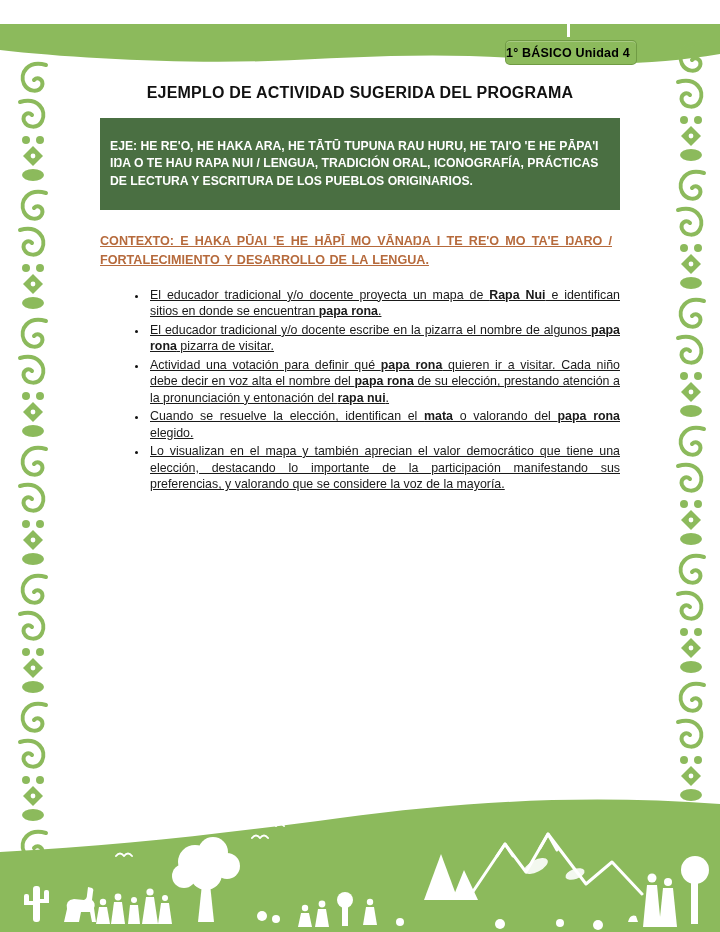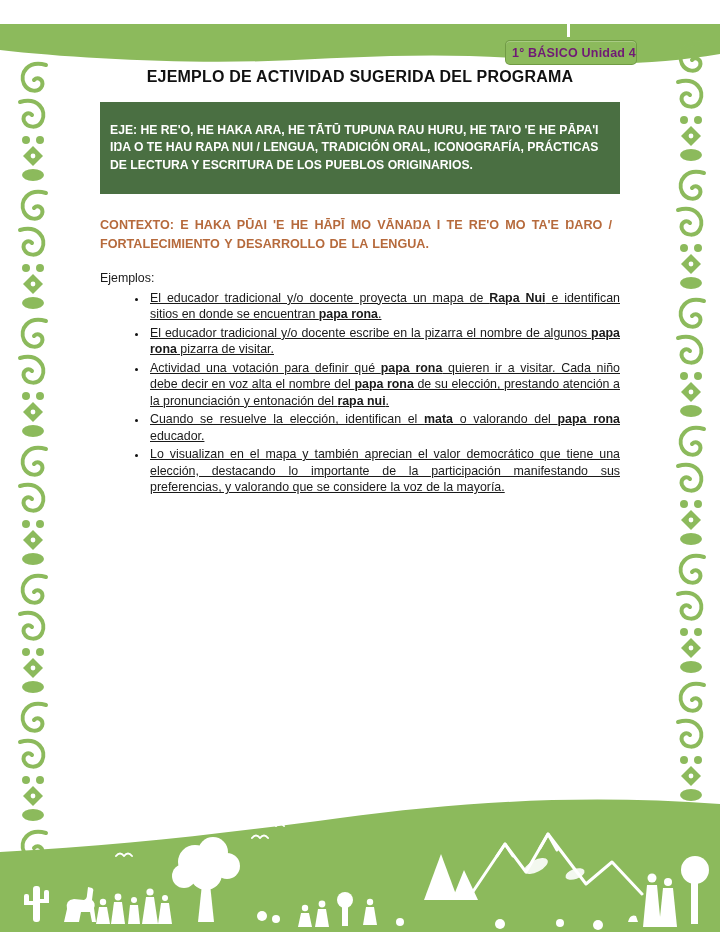--- a/index.html
+++ b/index.html
@@ -17,37 +17,37 @@
   }
   .decor{position:absolute;pointer-events:none;}
   #top-wave{top:0;left:0;}
   #footer-landscape{bottom:0;left:0;}
   #strip-left{top:56px;left:16px;}
   #strip-right{top:36px;left:674px;}
 
   .badge{
     position:absolute;left:505px;top:40px;width:130px;height:23px;
     background:var(--green);border:1px solid rgba(90,130,50,.55);border-radius:5px;
-    color:#701a75;font-size:12.5px;font-weight:bold;
-    display:flex;align-items:center;justify-content:flex-end;letter-spacing:.2px;
+    color:#000000;font-size:12.5px;font-weight:bold;
+    display:flex;align-items:center;justify-content:flex-start;letter-spacing:.2px;
     box-shadow:inset 0 1px 0 rgba(255,255,255,.25);
   }
 
-  .content{position:absolute;left:100px;top:68px;width:520px;}
+  .content{position:absolute;left:100px;top:84px;width:520px;}
   .page-title{
     margin:0 0 16px 0;font-size:16px;font-weight:bold;text-align:center;
     letter-spacing:.2px;color:#111;
   }
   .eje-box{
     background:var(--box_green);color:#ffffff;font-weight:bold;
     font-size:12.2px;line-height:1.42;padding:20px 10px;margin:0 0 22px 0;
   }
   .contexto{
     margin:0 8px 17px 0;color:var(--contexto);font-weight:bold;
-    font-size:12.6px;line-height:1.5;text-align:justify;word-spacing:1px;
+    font-size:12.6px;line-height:1.5;text-align:justify;word-spacing:1px;text-decoration:underline;
   }
   .actividad{margin:0 0 14px 0;font-size:12.4px;line-height:1.42;text-align:justify;}
   .actividad .label{color:var(--actividad);}
   .ejemplos-heading{margin:0 0 5px 0;font-size:12.4px;font-weight:normal;}
   ul.ejemplos{margin:0;padding:0 0 0 48px;text-decoration:underline;}
   ul.ejemplos li{
     font-size:12.4px;line-height:1.33;text-align:justify;margin:0 0 2px 0;
     padding-left:2px;
   }
   ul.ejemplos li::marker{color:#111;font-size:11px;}
@@ -95,27 +95,26 @@
 <div class="content">
   <h1 class="page-title">EJEMPLO DE ACTIVIDAD SUGERIDA DEL PROGRAMA</h1>
 
   <div class="eje-box">
     <span>EJE: HE RE'O, HE HAKA ARA, HE TĀTŪ TUPUNA RAU HURU, HE TAI'O 'E HE PĀPA'I IŊA O TE HAU RAPA NUI / LENGUA, TRADICIÓN ORAL, ICONOGRAFÍA, PRÁCTICAS DE LECTURA Y ESCRITURA DE LOS PUEBLOS ORIGINARIOS.</span>
   </div>
 
   <p class="contexto">CONTEXTO: E HAKA PŪAI 'E HE HĀPĪ MO VĀNAŊA I TE RE'O MO TA'E ŊARO / FORTALECIMIENTO Y DESARROLLO DE LA LENGUA.</p>
 
 
-  <p class="ejemplos-heading">Ejemplos:</p>
 
   <ul class="ejemplos">
     <li><span>El educador tradicional y/o docente proyecta un mapa de </span><b>Rapa Nui</b><span> e identifican sitios en donde se encuentran </span><b>papa rona</b><span>.</span></li>
     <li><span>El educador tradicional y/o docente escribe en la pizarra el nombre de algunos </span><b>papa rona</b><span> pizarra de visitar.</span></li>
     <li><span>Actividad una votación para definir qué </span><b>papa rona</b><span> quieren ir a visitar. Cada niño debe decir en voz alta el nombre del </span><b>papa rona</b><span> de su elección, prestando atención a la pronunciación y entonación del </span><b>rapa nui</b><span>.</span></li>
-    <li><span>Cuando se resuelve la elección, identifican el </span><b>mata</b><span> o valorando del </span><b>papa rona</b><span> educador.</span></li>
+    <li><span>Cuando se resuelve la elección, identifican el </span><b>mata</b><span> o valorando del </span><b>papa rona</b><span> elegido.</span></li>
     <li><span>Lo visualizan en el mapa y también aprecian el valor democrático que tiene una elección, destacando lo importante de la participación manifestando sus preferencias, y valorando que se considere la voz de la mayoría.</span></li>
   </ul>
 </div>
 
 <svg id="footer-landscape" class="decor" width="720" height="150" viewBox="0 0 720 150">
   <path d="M0,70 C120,64 220,52 340,36 C460,20 580,12 720,22 L720,150 L0,150 Z" fill="#8CBA5C"></path>
   <g fill="#ffffff">
 
     <rect x="33" y="104" width="7" height="36" rx="3"></rect>
     <rect x="24" y="112" width="5" height="11" rx="2"></rect>

